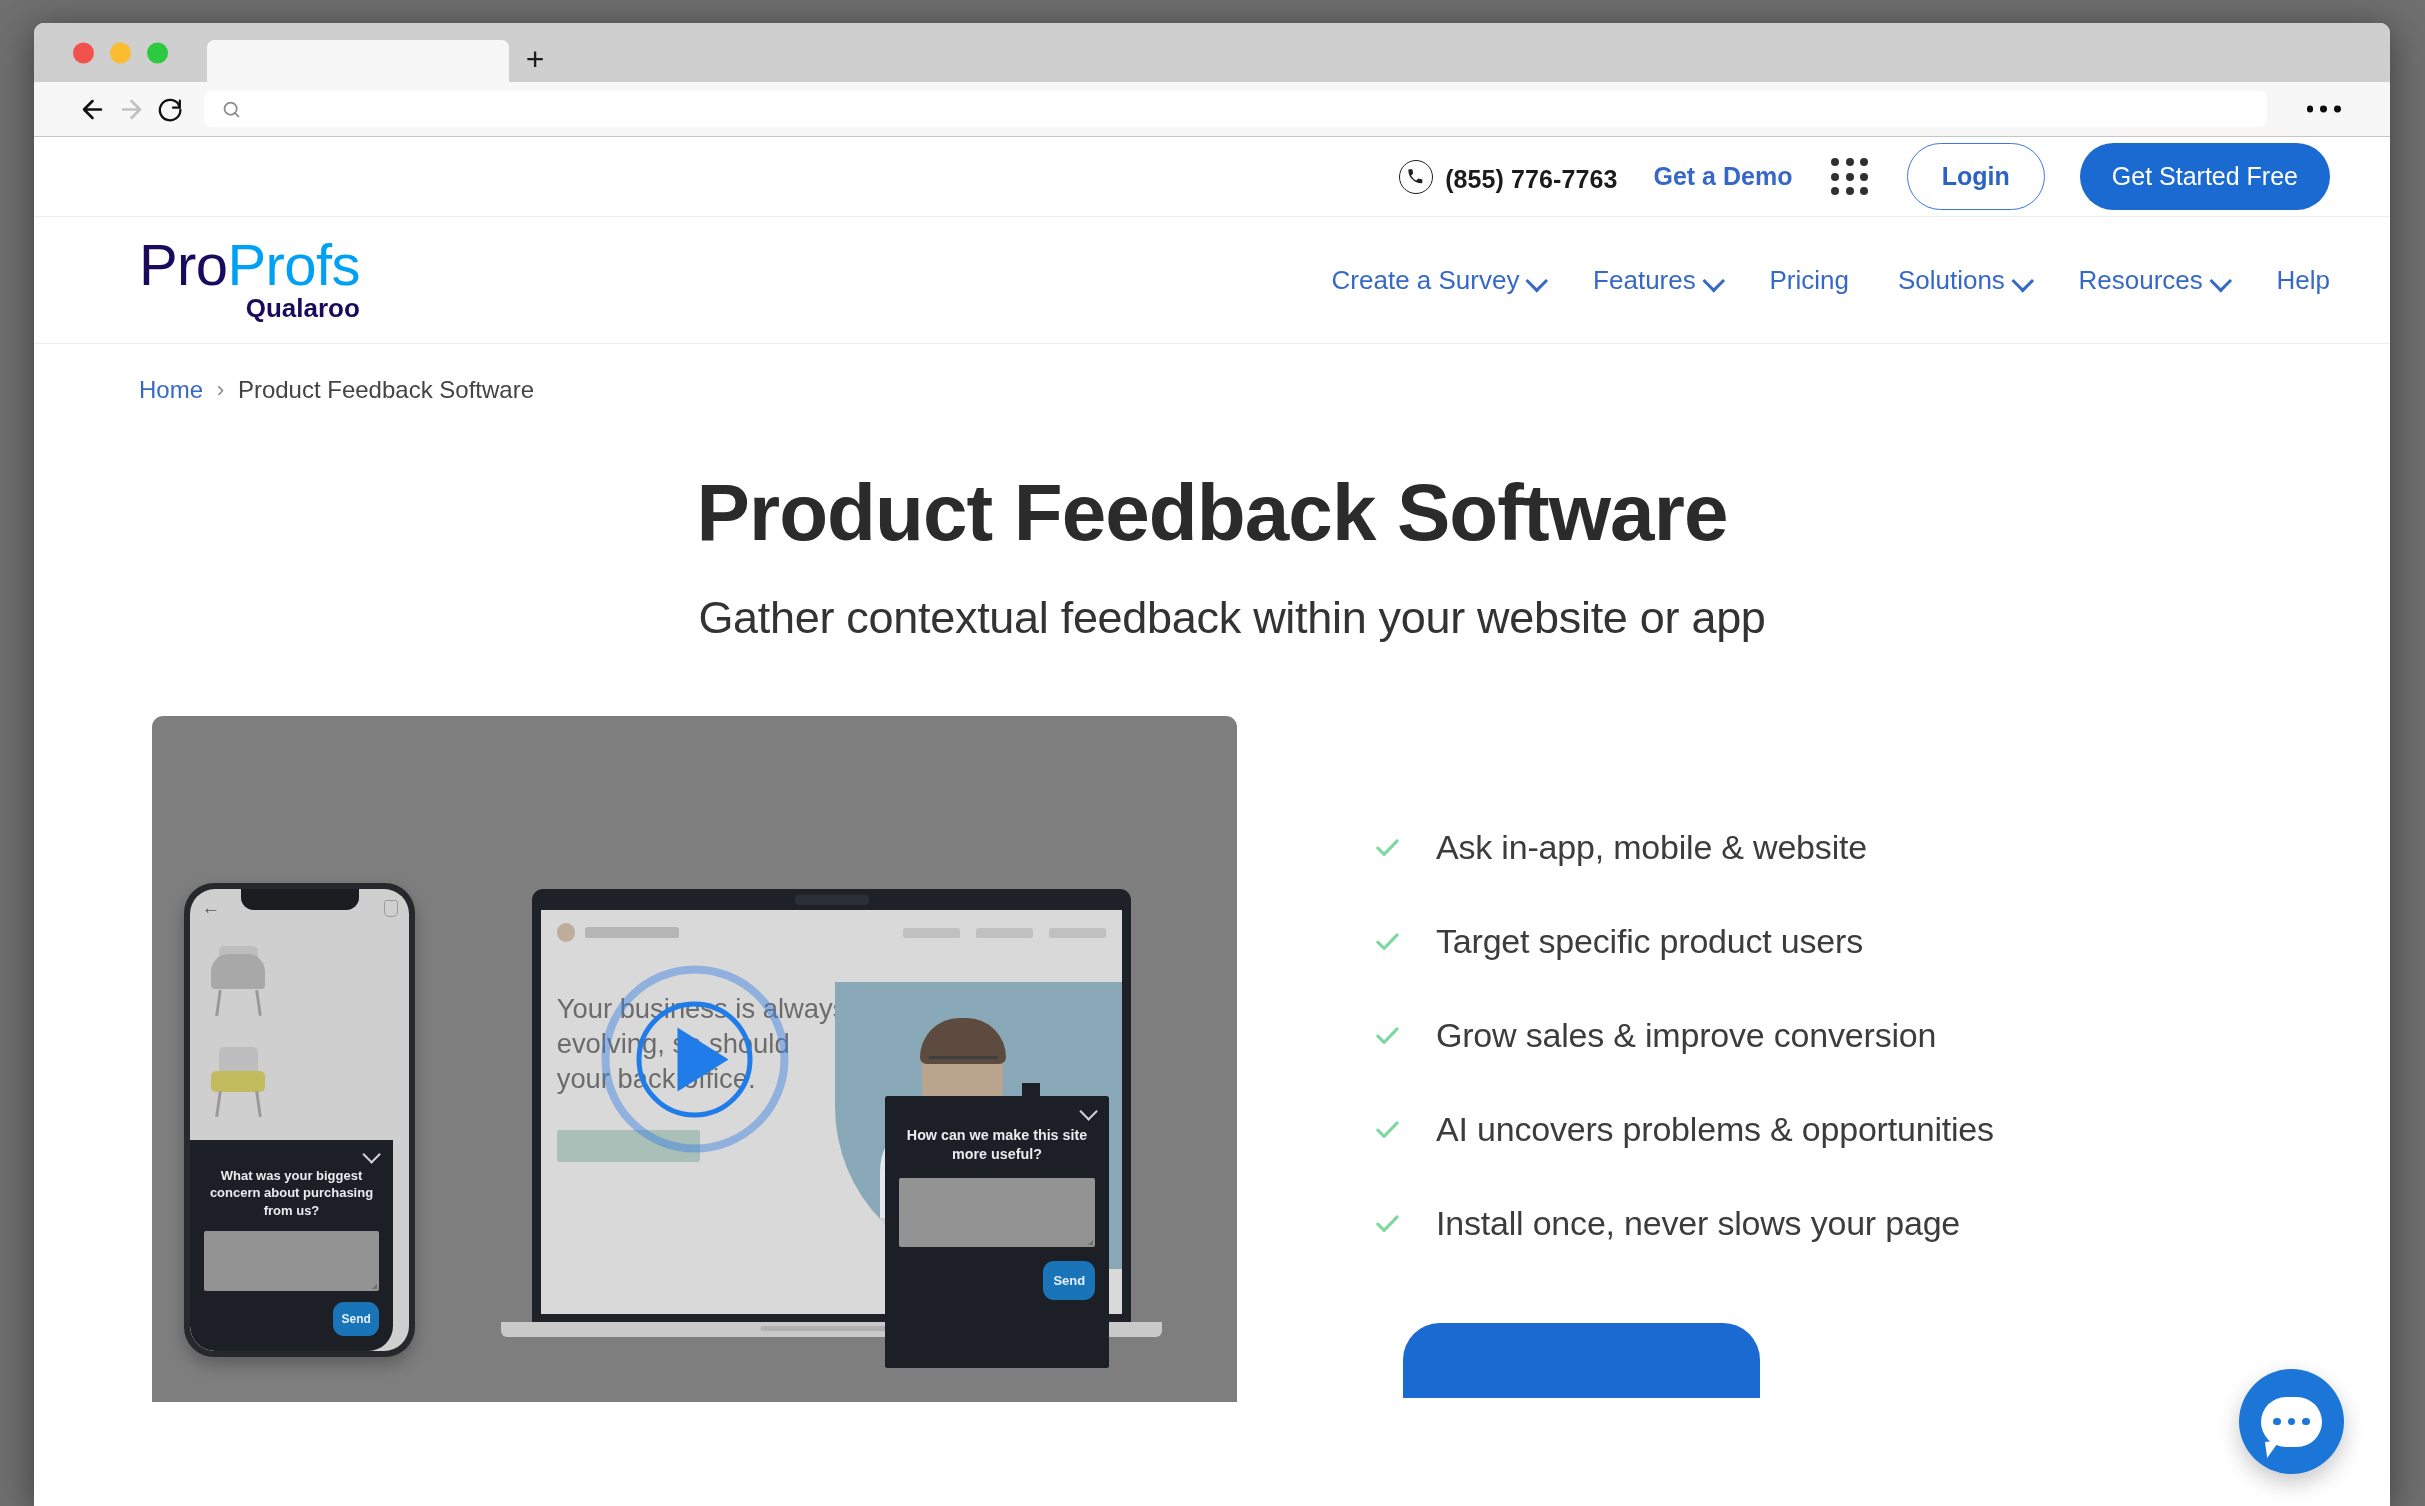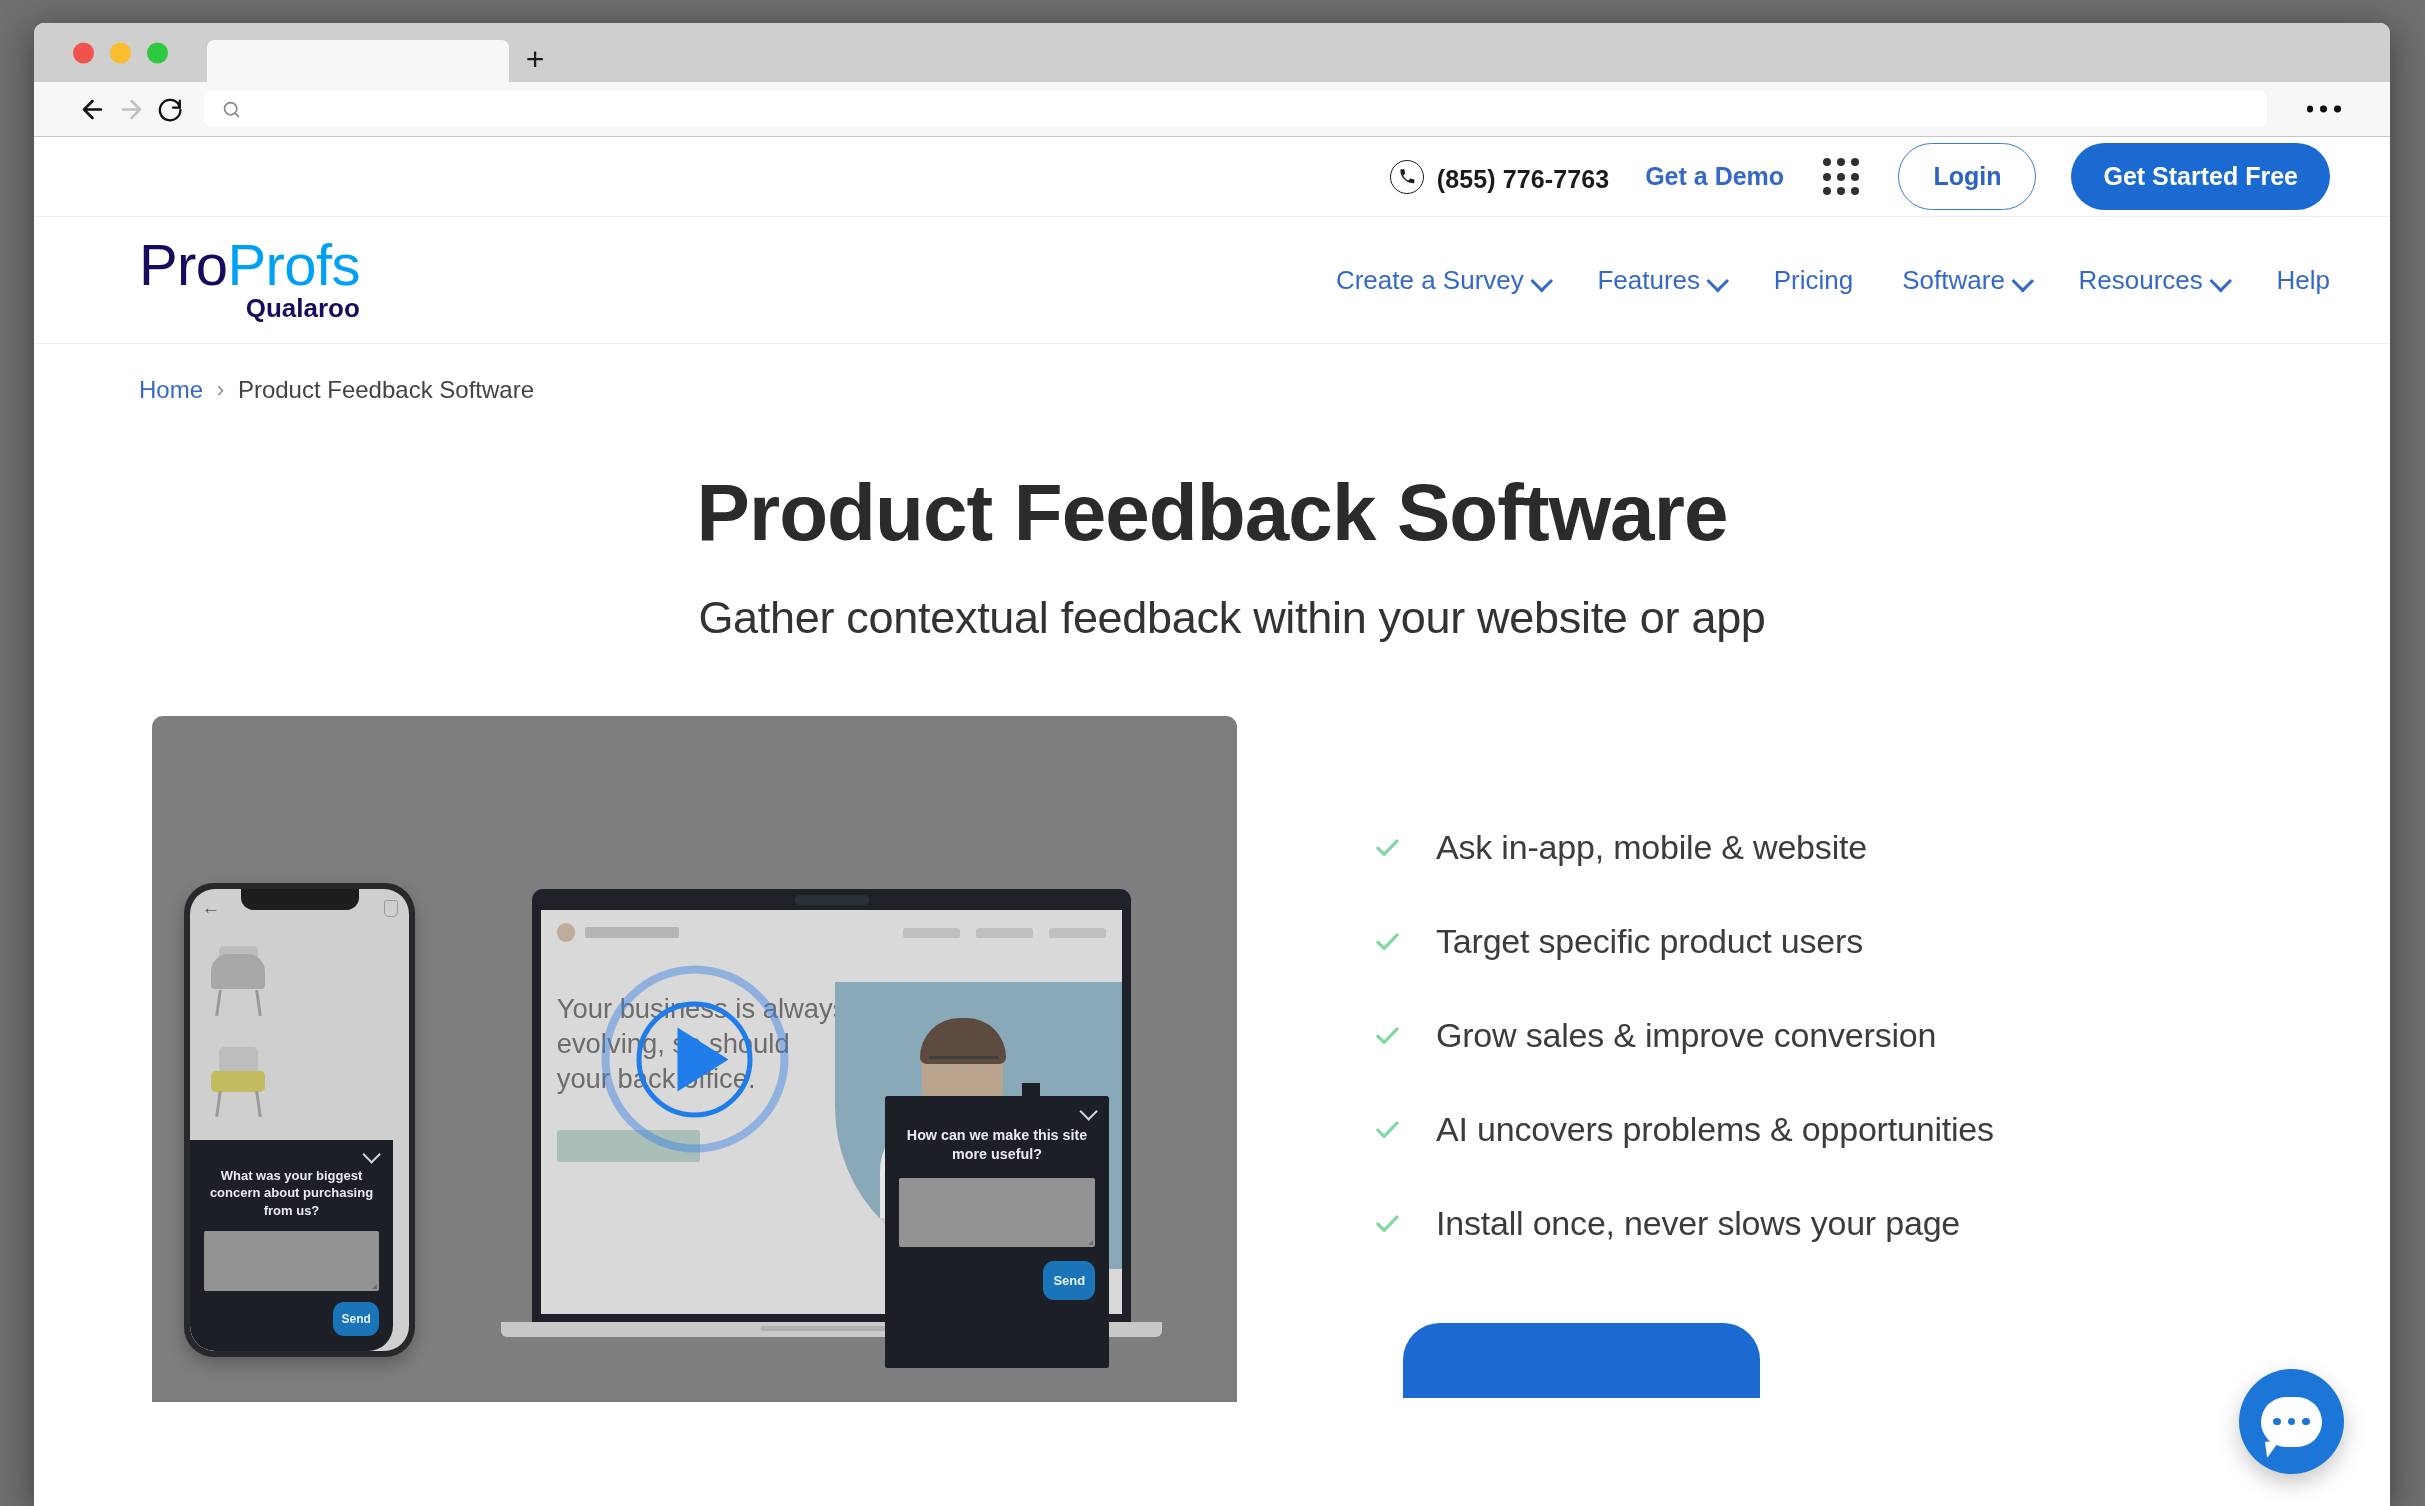--- a/index.html
+++ b/index.html
@@ -125,21 +125,21 @@
     color: #2a63c4;
     font-size: 25px; font-weight: 700;
     display: flex; align-items: center; justify-content: center;
     margin-right: 35px;
   }
   .btn-started {
     height: 67px; padding: 0 32px;
     border-radius: 34px;
     background: #1b6ad1;
     color: #fff;
-    font-size: 25px; font-weight: 700;
+    font-size: 25px; font-weight: 400;
     display: flex; align-items: center; justify-content: center;
     white-space: nowrap;
   }
 
   
   .mainhead {
     height: 127px;
     border-bottom: 1.2px solid #ededed;
     display: flex; align-items: center;
     padding: 0 60px 0 105px;
@@ -514,21 +514,21 @@
             <span class="chev"></span>
           </span>
           <span class="navitem">
             <span>Features</span>
             <span class="chev"></span>
           </span>
           <span class="navitem">
             <span>Pricing</span>
           </span>
           <span class="navitem">
-            <span>Software</span>
+            <span>Solutions</span>
             <span class="chev"></span>
           </span>
           <span class="navitem">
             <span>Resources</span>
             <span class="chev"></span>
           </span>
           <span class="navitem">
             <span>Help</span>
           </span>
         </nav>

